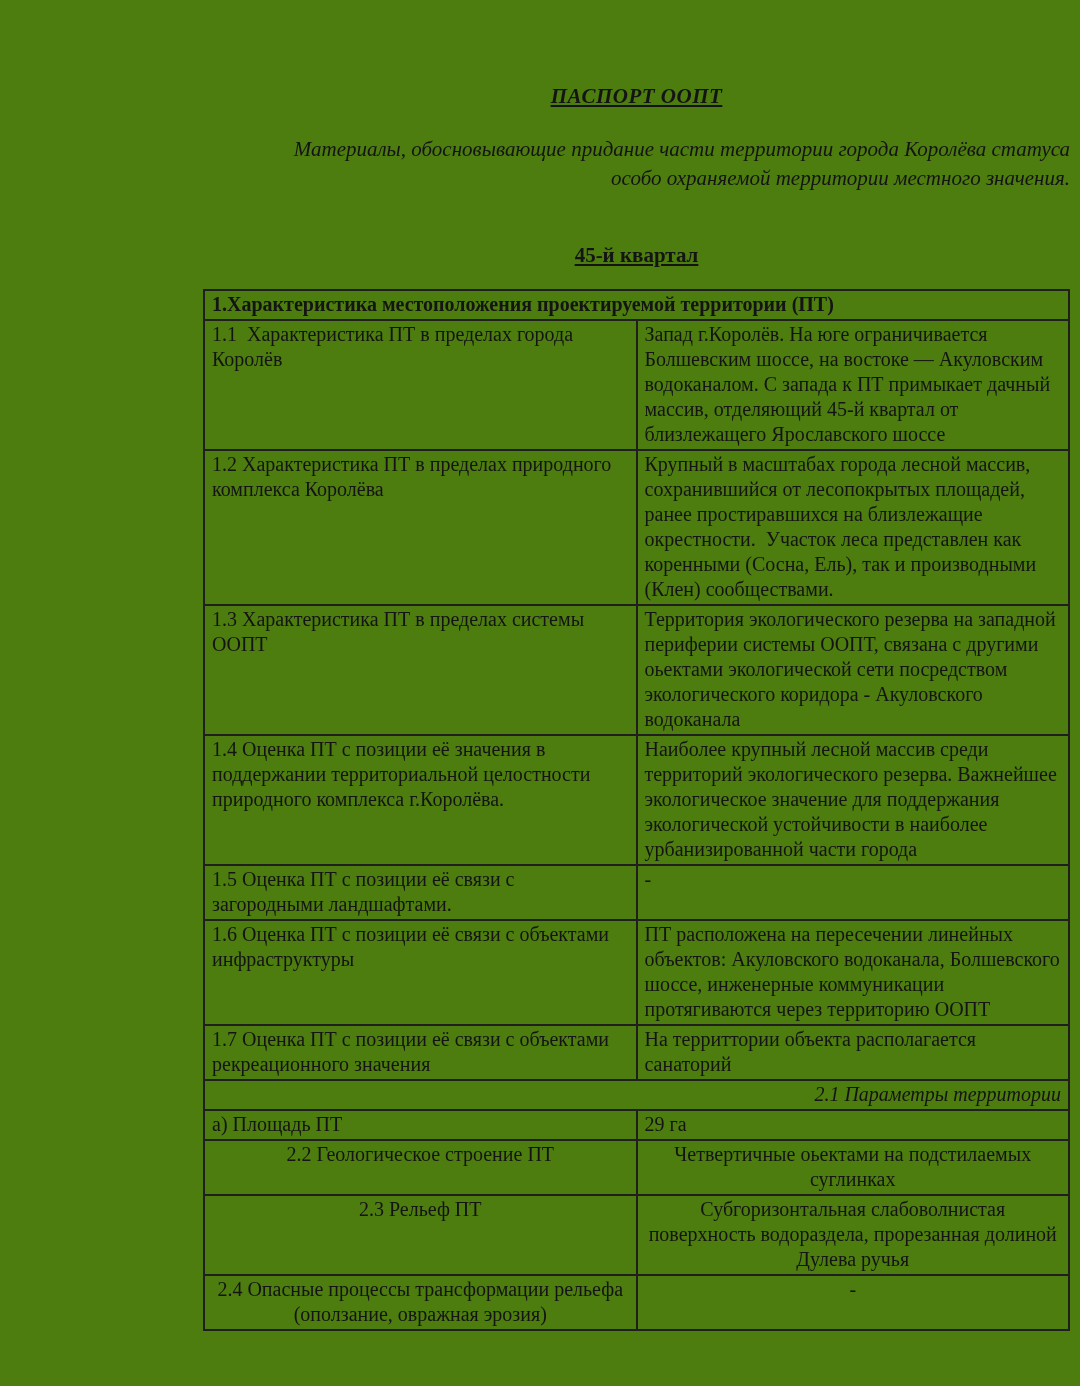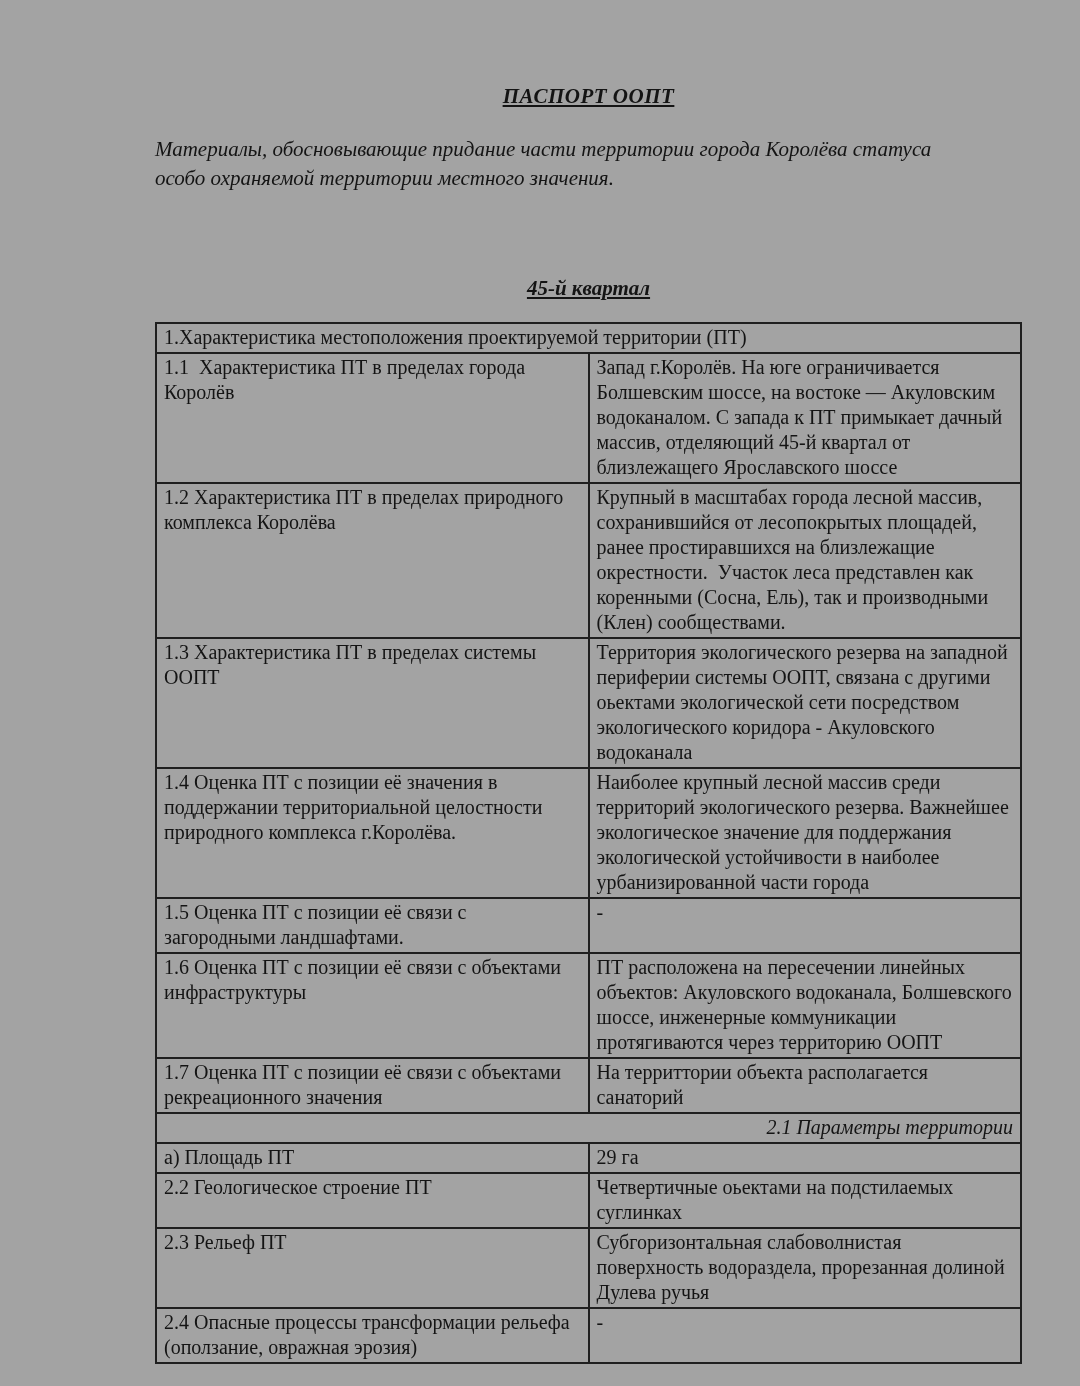--- a/index.html
+++ b/index.html
@@ -7,85 +7,85 @@
   body {
     width: 1080px;
     height: 1386px;
     font-family: "Liberation Serif", "DejaVu Serif", serif;
     color: #141414;
     position: relative;
   }
   .page {
     width: 1080px;
     height: 1386px;
-    background: #a3a3a3;
+    background: #4d7c0f;
     overflow: hidden;
+    padding-left: 48px;
   }
   .content {
     margin-left: 155px;
     width: 867px;
   }
   .doc-title {
     margin-top: 84px;
     text-align: center;
     font-size: 21px;
     font-weight: bold;
     font-style: italic;
     text-decoration: underline;
     letter-spacing: 0.5px;
   }
   .doc-subtitle {
     margin-top: 26px;
-    text-align: left;
+    text-align: right;
     font-size: 21px;
     font-style: italic;
     line-height: 29px;
   }
   .section-heading {
-    margin-top: 83px;
+    margin-top: 50px;
     text-align: center;
     font-size: 21px;
     font-weight: bold;
-    font-style: italic;
     text-decoration: underline;
   }
   table.passport {
     margin-top: 21px;
     width: 867px;
     border-collapse: collapse;
     table-layout: fixed;
   }
   table.passport td {
     border: 2px solid #1f1f1f;
     vertical-align: top;
     font-size: 20px;
     line-height: 25px;
     padding: 1px 7px 2px 7px;
     white-space: pre-wrap;
     overflow: hidden;
   }
   td.col-label { width: 382px; }
   td.col-value { width: 485px; }
   td.sec-header {
-    font-weight: normal;
+    font-weight: bold;
     font-size: 21px;
   }
   td.sec-subheader {
     font-style: italic;
     text-align: right;
   }
   tr.rh28  { height: 28px; }
   tr.rh127 { height: 127px; }
   tr.rh148 { height: 110px; }
   tr.rh130 { height: 130px; }
   tr.rh51  { height: 51px; margin-top: 46px; }
   tr.rh98  { height: 98px; }
   tr.rh27  { height: 27px; }
   tr.rh26  { height: 26px; }
-  tr.rh52  { height: 52px; }
+  tr.rh52  { height: 52px; text-align: center; }
 </style>
 </head>
 <body>
 
 <div class="page">
   <div class="content">
 
     <div class="doc-title">ПАСПОРТ ООПТ</div>
 
     <div class="doc-subtitle">

